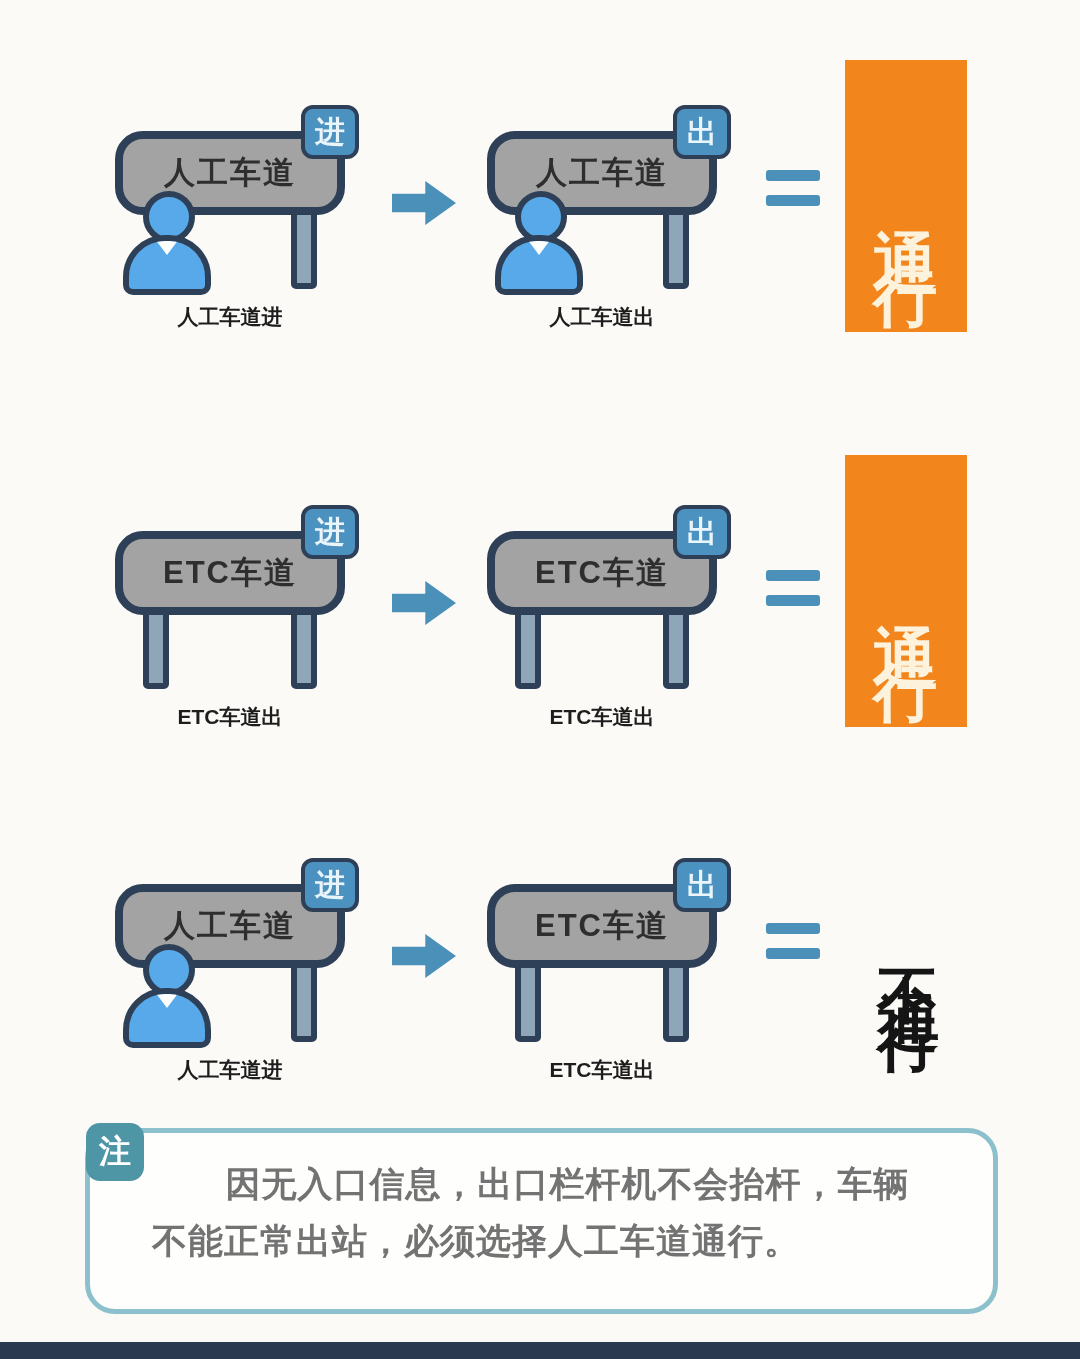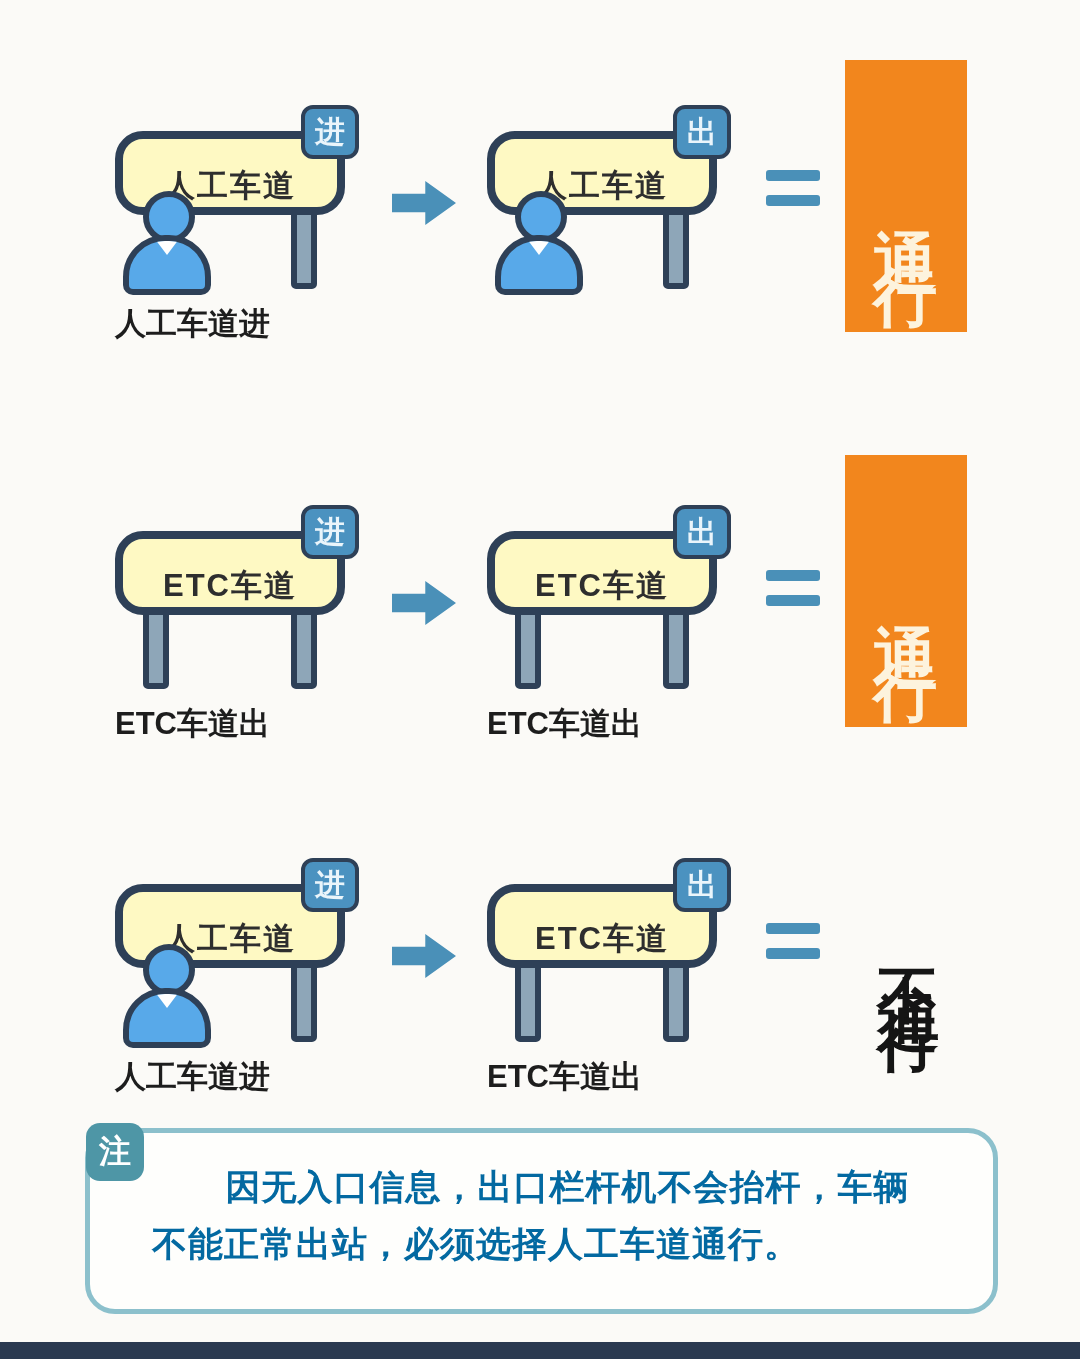--- a/index.html
+++ b/index.html
@@ -11,23 +11,23 @@
 
   
   .sign{position:absolute;width:230px;}
   .badge{
     position:absolute;top:0;right:-14px;width:58px;height:54px;
     background:#4b92c0;border:4px solid #2e4057;border-radius:12px;
     display:flex;align-items:center;justify-content:center;
     font-size:30px;font-weight:700;color:#eaf5fb;z-index:3;box-sizing:border-box;
   }
   .board{
-    position:relative;margin-top:26px;height:84px;background:#fef9c3;
+    position:relative;margin-top:26px;height:84px;background:#a3a3a3;
     border:8px solid #2e4057;border-radius:28px;z-index:2;box-sizing:border-box;
-    display:flex;align-items:flex-end;justify-content:center;
+    display:flex;align-items:center;justify-content:center;
   }
   .board-label{font-size:31px;font-weight:700;color:#2e2e2e;letter-spacing:2px;}
   .legs{position:relative;height:76px;}
   .leg{
     position:absolute;top:-6px;width:26px;height:80px;background:#8ea6b8;
     border:6px solid #2e4057;border-radius:5px;box-sizing:border-box;
   }
   .leg.left{left:28px;}
   .leg.right{right:28px;}
   .person{position:absolute;top:86px;left:8px;width:92px;z-index:4;}
@@ -39,21 +39,21 @@
     width:88px;height:60px;margin-top:-8px;background:#58a9e9;
     border:6px solid #2e4057;border-radius:42px 42px 10px 10px;
     box-sizing:border-box;position:relative;overflow:hidden;
   }
   .person .torso::before{
     content:"";position:absolute;top:-2px;left:50%;transform:translateX(-50%);
     border-left:12px solid transparent;border-right:12px solid transparent;
     border-top:16px solid #ffffff;
   }
   .caption{
-    margin-top:12px;font-size:31px;font-weight:700;
+    margin-top:12px;text-align:center;font-size:21px;font-weight:700;
     color:#1d1d1d;white-space:nowrap;
   }
 
   
   .arrow{
     position:absolute;width:64px;height:46px;background:#4a90b8;
     clip-path:polygon(0 30%,52% 30%,52% 2%,100% 50%,52% 98%,52% 70%,0 70%);
   }
   .equals{position:absolute;display:flex;flex-direction:column;gap:14px;}
   .equals .bar{width:54px;height:11px;background:#4a90b8;border-radius:3px;}
@@ -84,21 +84,21 @@
     background:#fefefc;border:5px solid #8cc0cc;border-radius:30px;
     box-sizing:border-box;
   }
   .note-badge{
     position:absolute;left:-4px;top:-10px;width:58px;height:58px;
     background:#4e96a6;border-radius:14px;display:flex;align-items:center;
     justify-content:center;font-size:32px;font-weight:700;color:#ffffff;
   }
   .note-text{
     padding:26px 56px 20px 62px;text-indent:2.1em;font-size:35px;
-    font-weight:700;color:#0369a1;line-height:1.62;letter-spacing:1px;
+    font-weight:700;color:#737373;line-height:1.62;letter-spacing:1px;font-family:Liberation Mono, monospace;
   }
 
   .footer-strip{
     position:absolute;left:0;top:1342px;width:1080px;height:17px;background:#2a3950;
   }
 </style>
 </head>
 <body>
 
 <div class="canvas">
@@ -129,20 +129,21 @@
     <div class="board">
         <span class="board-label">人工车道</span>
       </div>
     <div class="legs">
         <div class="leg right"></div>
       </div>
     <div class="person">
         <div class="head"></div>
         <div class="torso"></div>
       </div>
+    <div class="caption">人工车道出</div>
   </div>
 
   <div class="equals" style="left:766px;top:170px">
     <div class="bar"></div>
     <div class="bar"></div>
   </div>
 
   <div class="pass-box" style="left:845px;top:60px">
     <span class="vpass">通行</span>
   </div>

